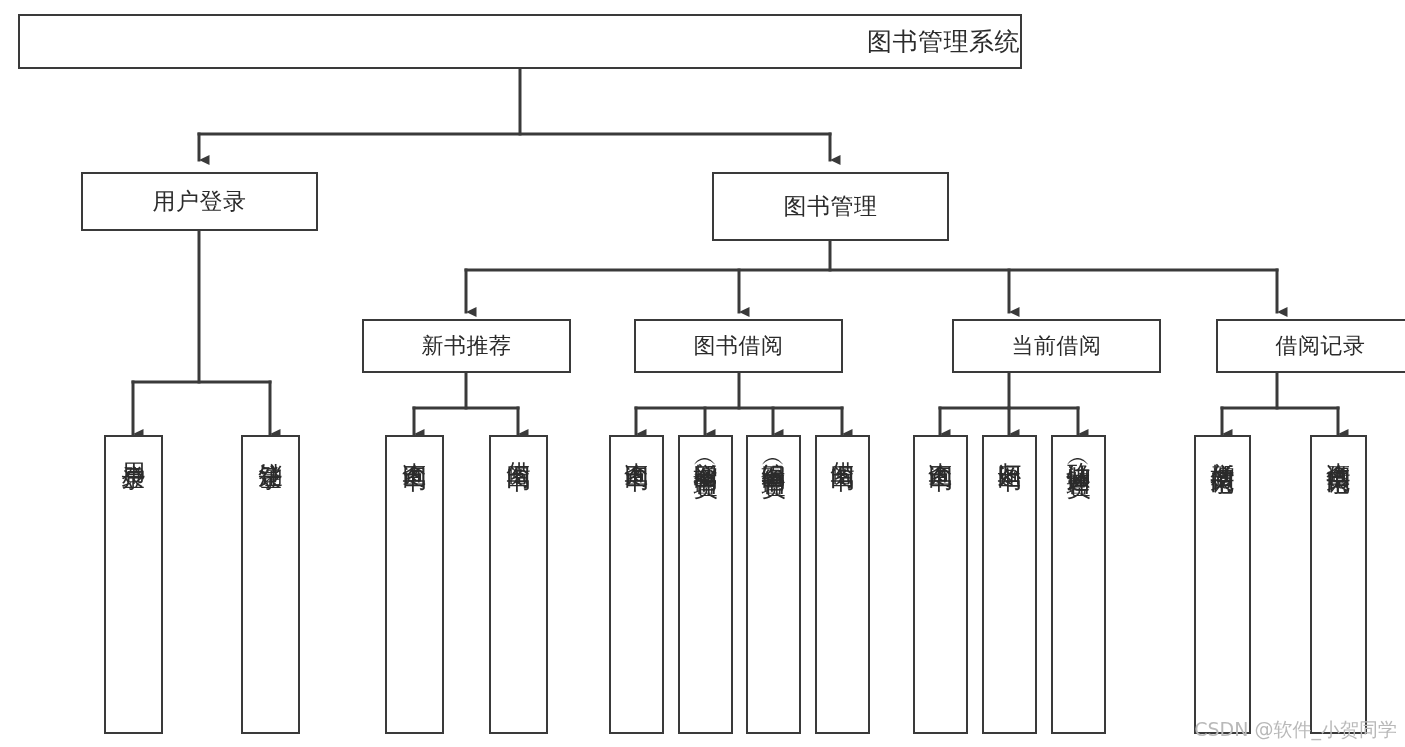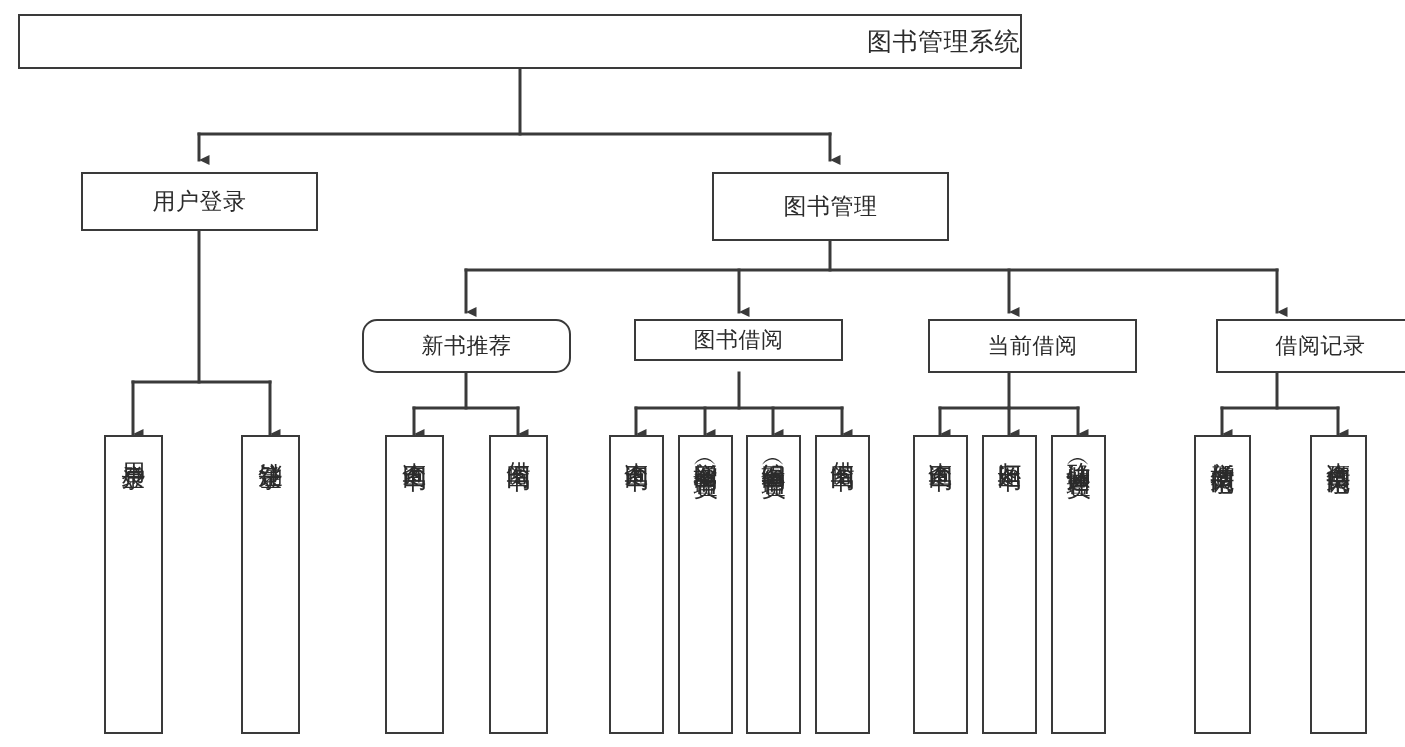--- a/index.html
+++ b/index.html
@@ -134,29 +134,29 @@
   </div>
 
   <div class="node horiz lvl-2" style="left:81px; top:172px; width:237px; height:59px;">
     <span class="node-label">用户登录</span>
   </div>
 
   <div class="node horiz lvl-2" style="left:712px; top:172px; width:237px; height:69px;">
     <span class="node-label">图书管理</span>
   </div>
 
-  <div class="node horiz lvl-3" style="left:362px; top:319px; width:209px; height:54px;border-radius:15px;">
+  <div class="node horiz lvl-3" style="left:362px; top:319px; width:209px; height:54px;">
     <span class="node-label">新书推荐</span>
   </div>
 
-  <div class="node horiz lvl-3" style="left:634px; top:319px; width:209px; height:42px;">
+  <div class="node horiz lvl-3" style="left:634px; top:319px; width:209px; height:54px;">
     <span class="node-label">图书借阅</span>
   </div>
 
-  <div class="node horiz lvl-3" style="left:928px; top:319px; width:209px; height:54px;">
+  <div class="node horiz lvl-3" style="left:952px; top:319px; width:209px; height:54px;">
     <span class="node-label">当前借阅</span>
   </div>
 
   <div class="node horiz lvl-3" style="left:1172px; top:319px; width:209px; height:54px;margin-left:44px;">
     <span class="node-label">借阅记录</span>
   </div>
 
   <div class="node vert lvl-4" style="left:104px; top:435px; width:59px; height:299px;">
     <span class="node-label">用户登录</span>
   </div>
@@ -202,14 +202,15 @@
   </div>
 
   <div class="node vert lvl-4" style="left:1194px; top:435px; width:57px; height:299px;">
     <span class="node-label">新增借阅记录</span>
   </div>
 
   <div class="node vert lvl-4" style="left:1310px; top:435px; width:57px; height:299px;">
     <span class="node-label">查询借阅记录</span>
   </div>
 
+  <div id="watermark">CSDN @软件_小贺同学</div>
 
 </div>
 
 </body></html>

